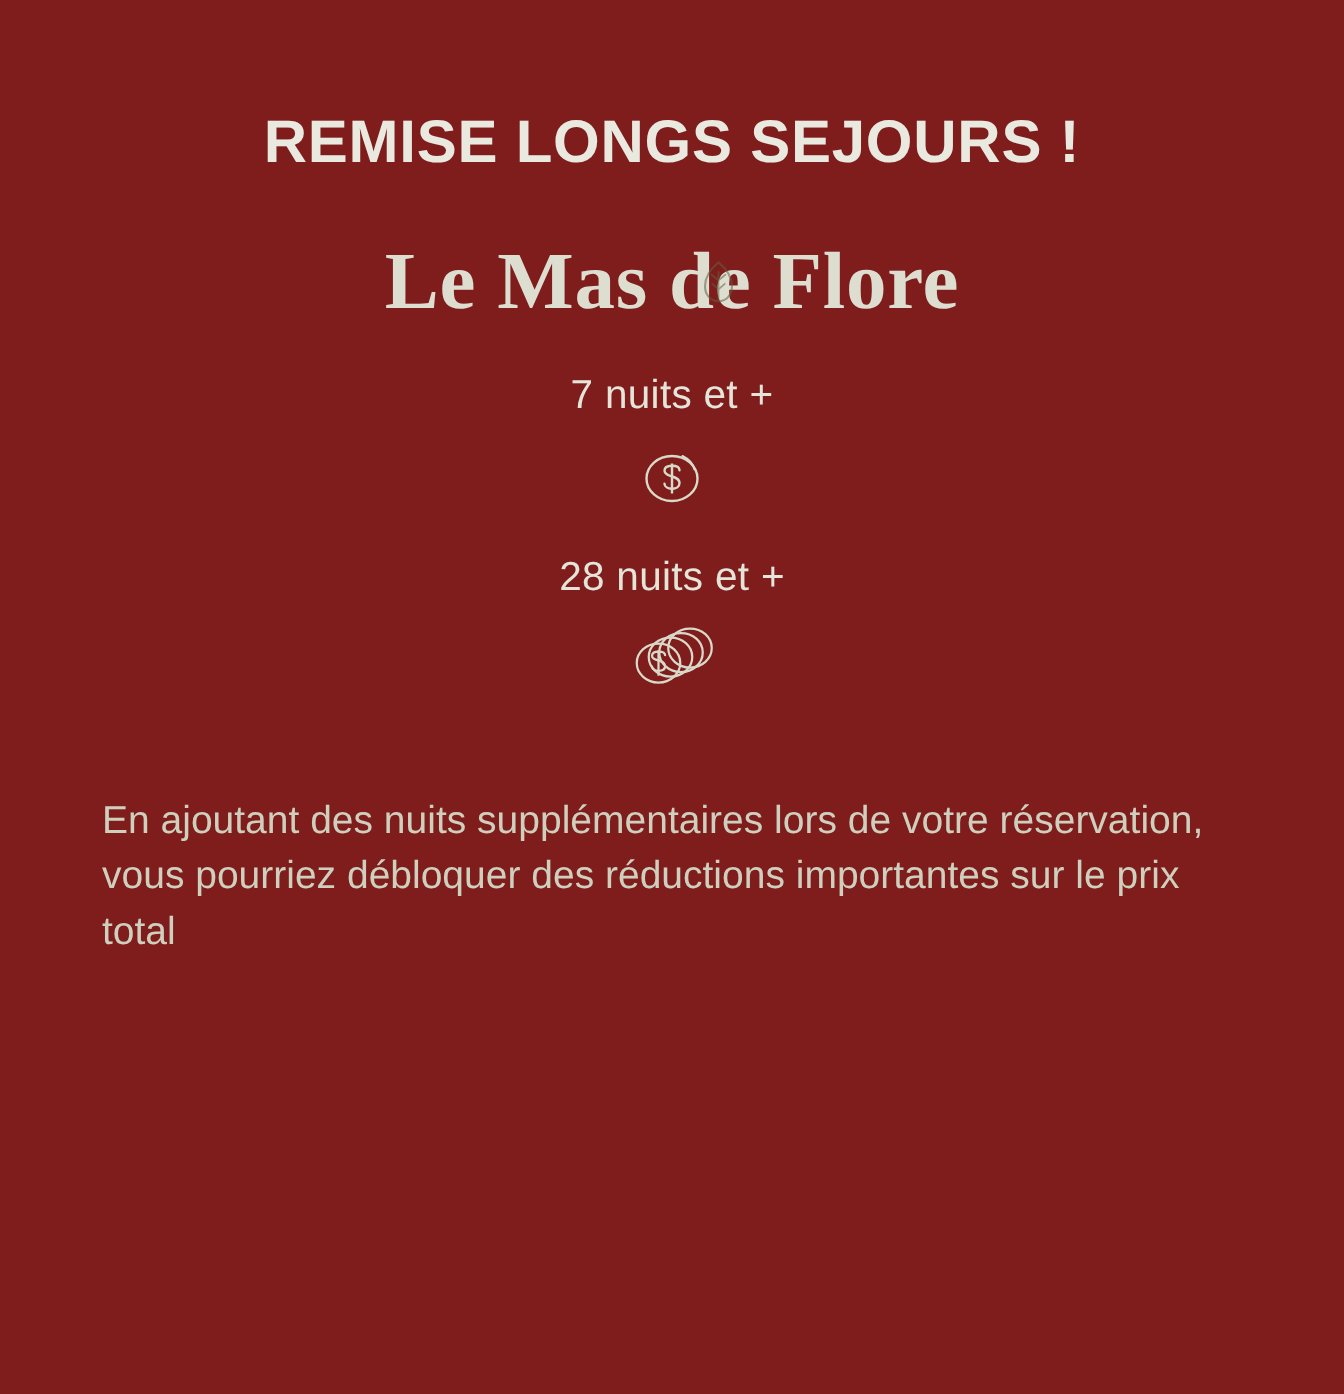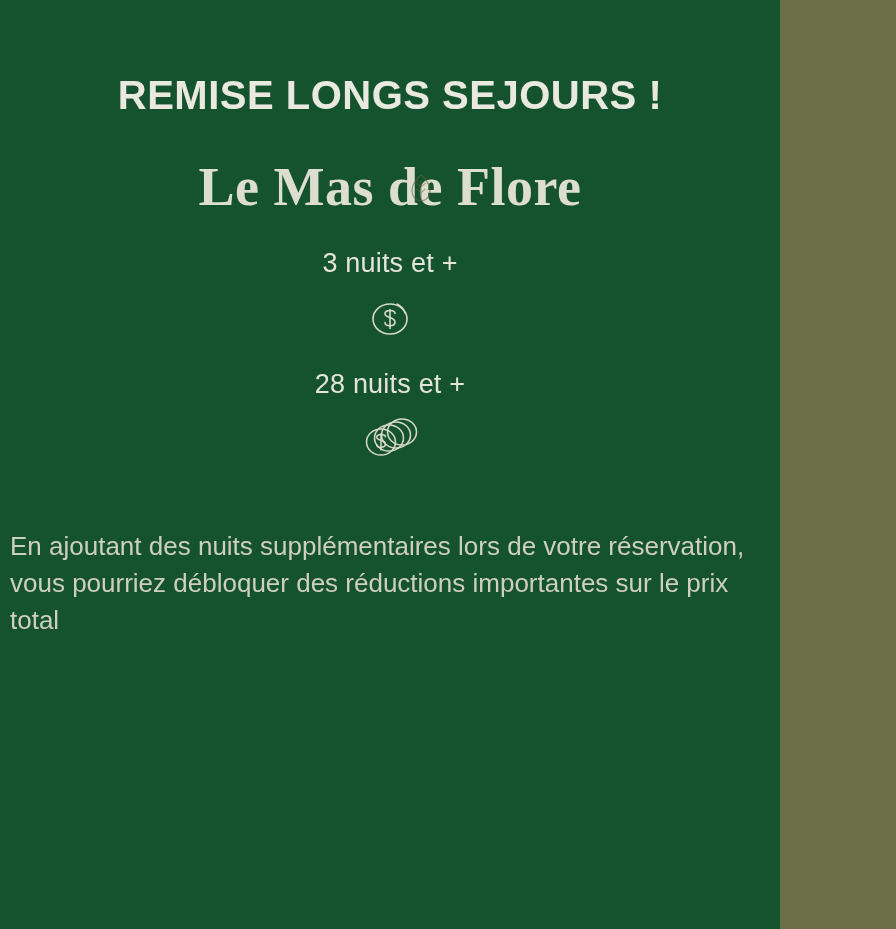--- a/index.html
+++ b/index.html
@@ -7,23 +7,23 @@
     padding: 0;
   }
   body {
     width: 896px;
     height: 929px;
     background: #6b7049;
     font-family: "Liberation Sans", sans-serif;
     overflow: hidden;
   }
   .promo-card {
-    width: 780px;
+    width: 896px;
     height: 929px;
-    background: #14532d;
+    background: #7f1d1d;
     display: flex;
     flex-direction: column;
     align-items: center;
     box-sizing: border-box;
     padding-top: 72px;
   }
   .headline {
     font-family: "Liberation Sans", sans-serif;
     font-weight: bold;
     font-size: 40px;
@@ -101,21 +101,21 @@
         <path d="M13 2 C7 7 4 12 4 18 C4 24 8 28 13 28 C18 28 22 24 22 18 C22 12 19 7 13 2 Z" stroke="#5e6340" stroke-width="1.4" fill="none"></path>
         <path d="M13 28 L13 8" stroke="#5e6340" stroke-width="1.2"></path>
         <path d="M13 14 L8 10 M13 14 L18 10 M13 20 L8.5 16 M13 20 L17.5 16" stroke="#5e6340" stroke-width="1.1"></path>
       </svg>
     </span>
   </div>
 
   <div class="tiers">
 
     <div class="tier">
-      <div class="tier-label">3 nuits et +</div>
+      <div class="tier-label">7 nuits et +</div>
       <div class="coins">
         <svg width="50" height="46" viewBox="0 0 50 46" fill="none">
           <ellipse cx="25" cy="25" rx="17" ry="15" stroke="#d9d9c9" stroke-width="1.6" fill="none"></ellipse>
           <path d="M25 15 L25 35" stroke="#d9d9c9" stroke-width="1.6"></path>
           <path d="M30 19.5 C30 17.5 27.8 16.5 25 16.5 C22.2 16.5 20 17.6 20 19.8 C20 24.5 30 22.5 30 28 C30 30.5 27.8 31.8 25 31.8 C22.2 31.8 20 30.5 20 28.5" stroke="#d9d9c9" stroke-width="1.6" fill="none" stroke-linecap="round"></path>
           <path d="M32 10 C36 12 39 15 40 19" stroke="#d9d9c9" stroke-width="1.4" fill="none" stroke-linecap="round"></path>
         </svg>
       </div>
     </div>
 

